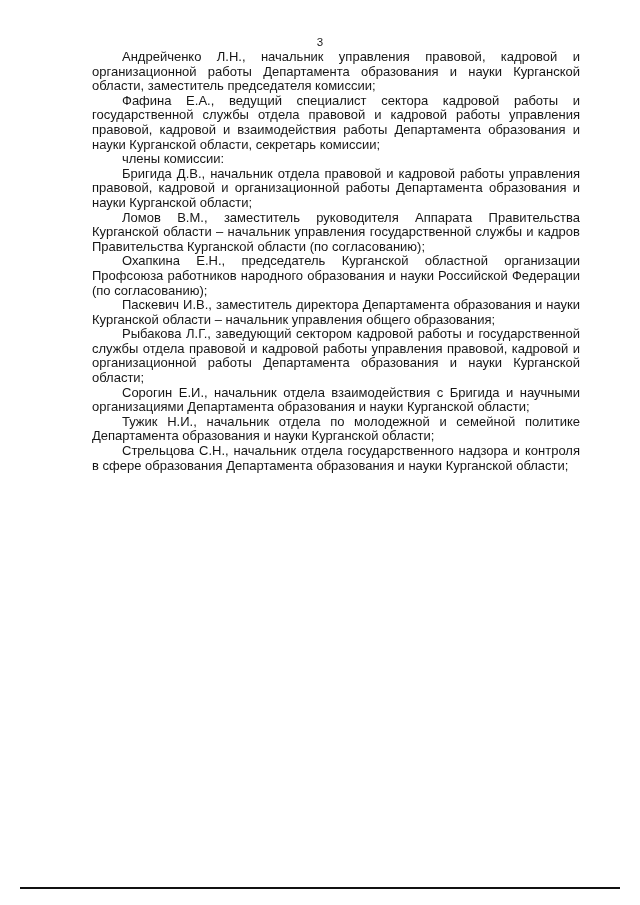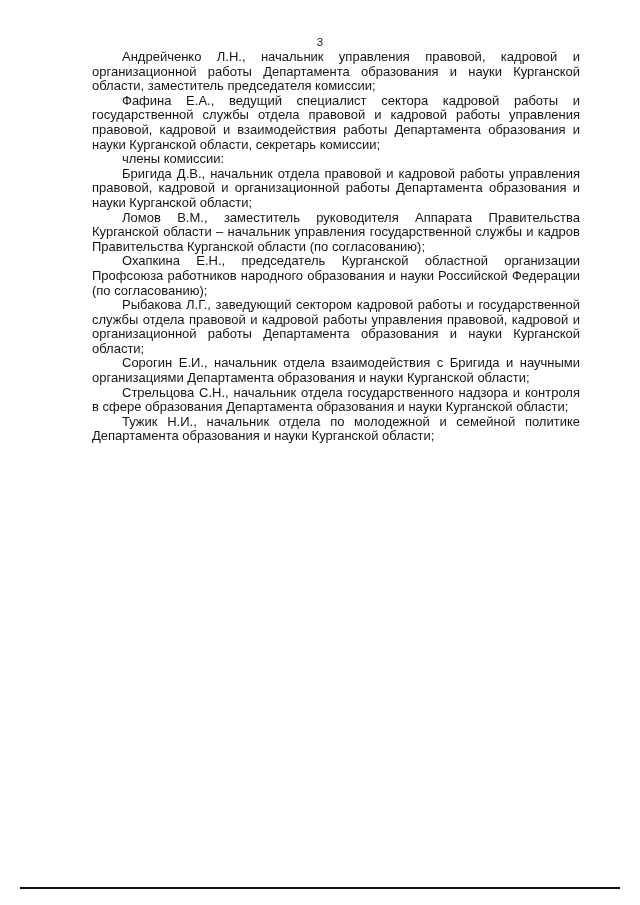--- a/index.html
+++ b/index.html
@@ -63,21 +63,22 @@
 
   <div class="page-number">3</div>
 
   <div class="body-text">
     <p class="para">Андрейченко Л.Н., начальник управления правовой, кадровой и организационной работы Департамента образования и науки Курганской области, заместитель председателя комиссии;</p>
     <p class="para">Фафина Е.А., ведущий специалист сектора кадровой работы и государственной службы отдела правовой и кадровой работы управления правовой, кадровой и взаимодействия работы Департамента образования и науки Курганской области, секретарь комиссии;</p>
     <p class="para">члены комиссии:</p>
     <p class="para">Бригида Д.В., начальник отдела правовой и кадровой работы управления правовой, кадровой и организационной работы Департамента образования и науки Курганской области;</p>
     <p class="para">Ломов В.М., заместитель руководителя Аппарата Правительства Курганской области – начальник управления государственной службы и кадров Правительства Курганской области (по согласованию);</p>
     <p class="para">Охапкина Е.Н., председатель Курганской областной организации Профсоюза работников народного образования и науки Российской Федерации (по согласованию);</p>
+    <p class="para">Паскевич И.В., заместитель директора Департамента образования и науки Курганской области – начальник управления общего образования;</p>
     <p class="para">Рыбакова Л.Г., заведующий сектором кадровой работы и государственной службы отдела правовой и кадровой работы управления правовой, кадровой и организационной работы Департамента образования и науки Курганской области;</p>
     <p class="para">Сорогин Е.И., начальник отдела взаимодействия с Бригида и научными организациями Департамента образования и науки Курганской области;</p>
+    <p class="para">Тужик Н.И., начальник отдела по молодежной и семейной политике Департамента образования и науки Курганской области;</p>
     <p class="para">Стрельцова С.Н., начальник отдела государственного надзора и контроля в сфере образования Департамента образования и науки Курганской области;</p>
-    <p class="para">Тужик Н.И., начальник отдела по молодежной и семейной политике Департамента образования и науки Курганской области;</p>
   </div>
 
   <div class="bottom-rule"></div>
 
 </div>
 
 </body></html>

